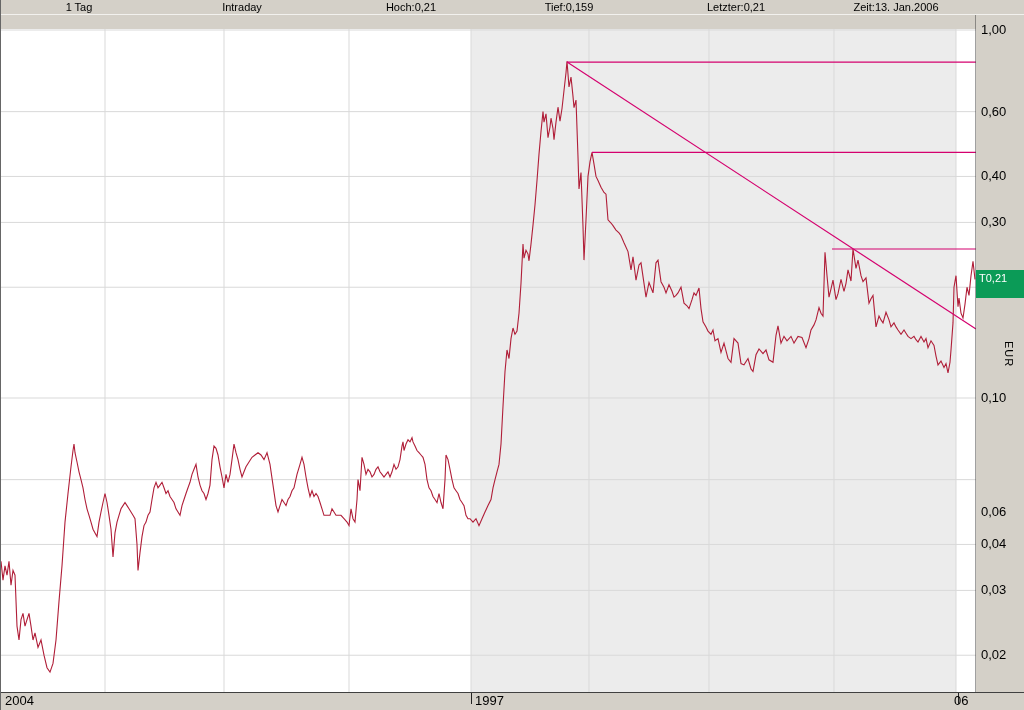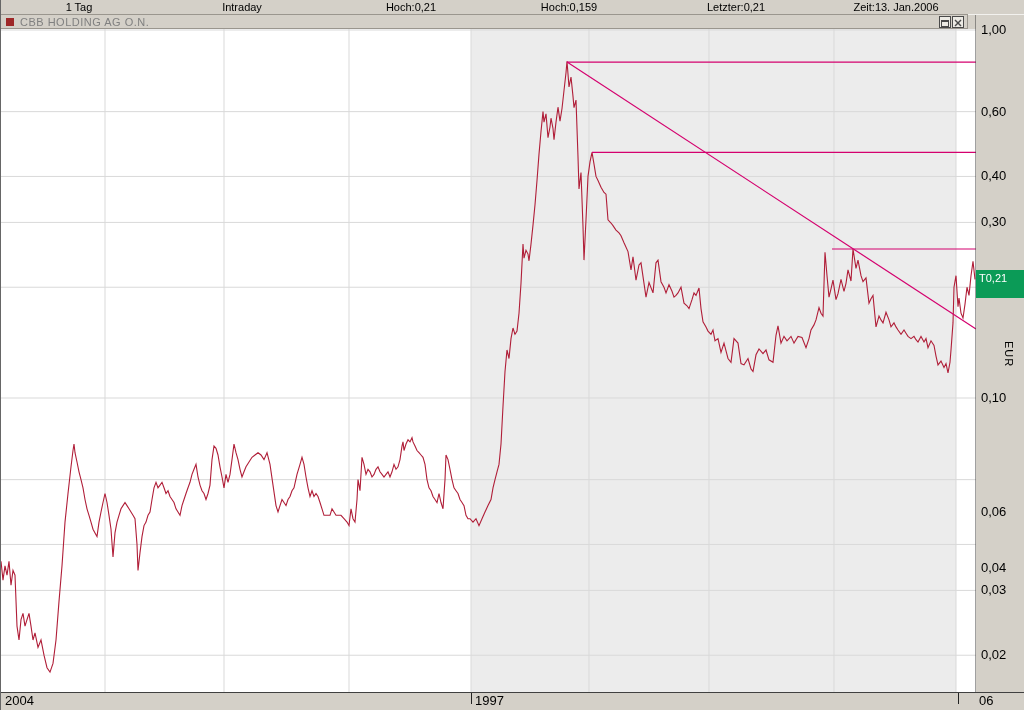--- a/index.html
+++ b/index.html
@@ -38,46 +38,25 @@
 </style>
 </head>
 <body>
 
 <div id="window">
 
   <div id="infobar">
     <span class="cell" style="left:78px">1 Tag</span>
     <span class="cell" style="left:241px">Intraday</span>
     <span class="cell" style="left:410px">Hoch:0,21</span>
-    <span class="cell" style="left:568px">Hoch:0,159</span>
+    <span class="cell" style="left:568px">Tief:0,159</span>
     <span class="cell" style="left:735px">Letzter:0,21</span>
     <span class="cell" style="left:895px">Zeit:13. Jan.2006</span>
   </div>
 
-  <div id="titlebar">
-    <span id="swatch"></span>
-    <span id="titletext">CBB HOLDING AG O.N.</span>
-    <span id="controls">
-      <button class="winbtn" title="">
-        <span>
-          <svg width="8" height="8" viewBox="0 0 8 8">
-              <rect x="0.5" y="1.5" width="7" height="6" fill="none" stroke="#4a4a4a" stroke-width="1"></rect>
-              <line x1="0.5" y1="2" x2="7.5" y2="2" stroke="#4a4a4a" stroke-width="2"></line>
-            </svg>
-        </span>
-      </button><button class="winbtn" title="">
-        <span>
-          <svg width="8" height="8" viewBox="0 0 8 8">
-              <line x1="1" y1="1" x2="7" y2="7" stroke="#4a4a4a" stroke-width="1.4"></line>
-              <line x1="7" y1="1" x2="1" y2="7" stroke="#4a4a4a" stroke-width="1.4"></line>
-            </svg>
-        </span>
-      </button>
-    </span>
-  </div>
 
   <div id="chart-area">
     <div id="plot-bg"></div>
     <div id="band-2005"></div>
   </div>
 
   <svg id="chart-svg" width="1024" height="710" viewBox="0 0 1024 710">
       <line x1="0" y1="30" x2="975" y2="30" stroke="#d9d9d9" stroke-width="1"></line>
       <line x1="0" y1="111.64033985881915" x2="975" y2="111.64033985881915" stroke="#d9d9d9" stroke-width="1"></line>
       <line x1="0" y1="176.44192319130983" x2="975" y2="176.44192319130983" stroke="#d9d9d9" stroke-width="1"></line>
@@ -106,29 +85,29 @@
 
   <div id="y-axis">
     <div id="y-ticks">
         <div class="ytick" style="top: 10px;">1,00</div>
         <div class="ytick" style="top: 91.6403px;">0,60</div>
         <div class="ytick" style="top: 156.442px;">0,40</div>
         <div class="ytick" style="top: 202.419px;">0,30</div>
         <div class="ytick" style="top: 267.221px;">0,20</div>
         <div class="ytick" style="top: 378px;">0,10</div>
         <div class="ytick" style="top: 459.64px; margin-top: 32px;">0,06</div>
-        <div class="ytick" style="top: 524.442px; margin-top: 24px;">0,04</div>
+        <div class="ytick" style="top: 524.442px;">0,04</div>
         <div class="ytick" style="top: 570.419px;">0,03</div>
         <div class="ytick" style="top: 635.221px;">0,02</div>
       </div>
     <div id="eur-label">EUR</div>
     <div id="price-badge" style="top: 256.423px;">T0,21</div>
   </div>
 
   <div id="x-axis">
       <div class="xlabel" style="left: 4px;">2004</div>
       <div class="xtick" style="left: 470px;"></div>
       <div class="xlabel" style="left: 474px;">1997</div>
       <div class="xtick" style="left: 957px;"></div>
-      <div class="xlabel" style="left: 961px; padding-left: 17px;">06</div>
+      <div class="xlabel" style="left: 936px; padding-left: 17px;">06</div>
     </div>
 
 </div>
 
 </body></html>

